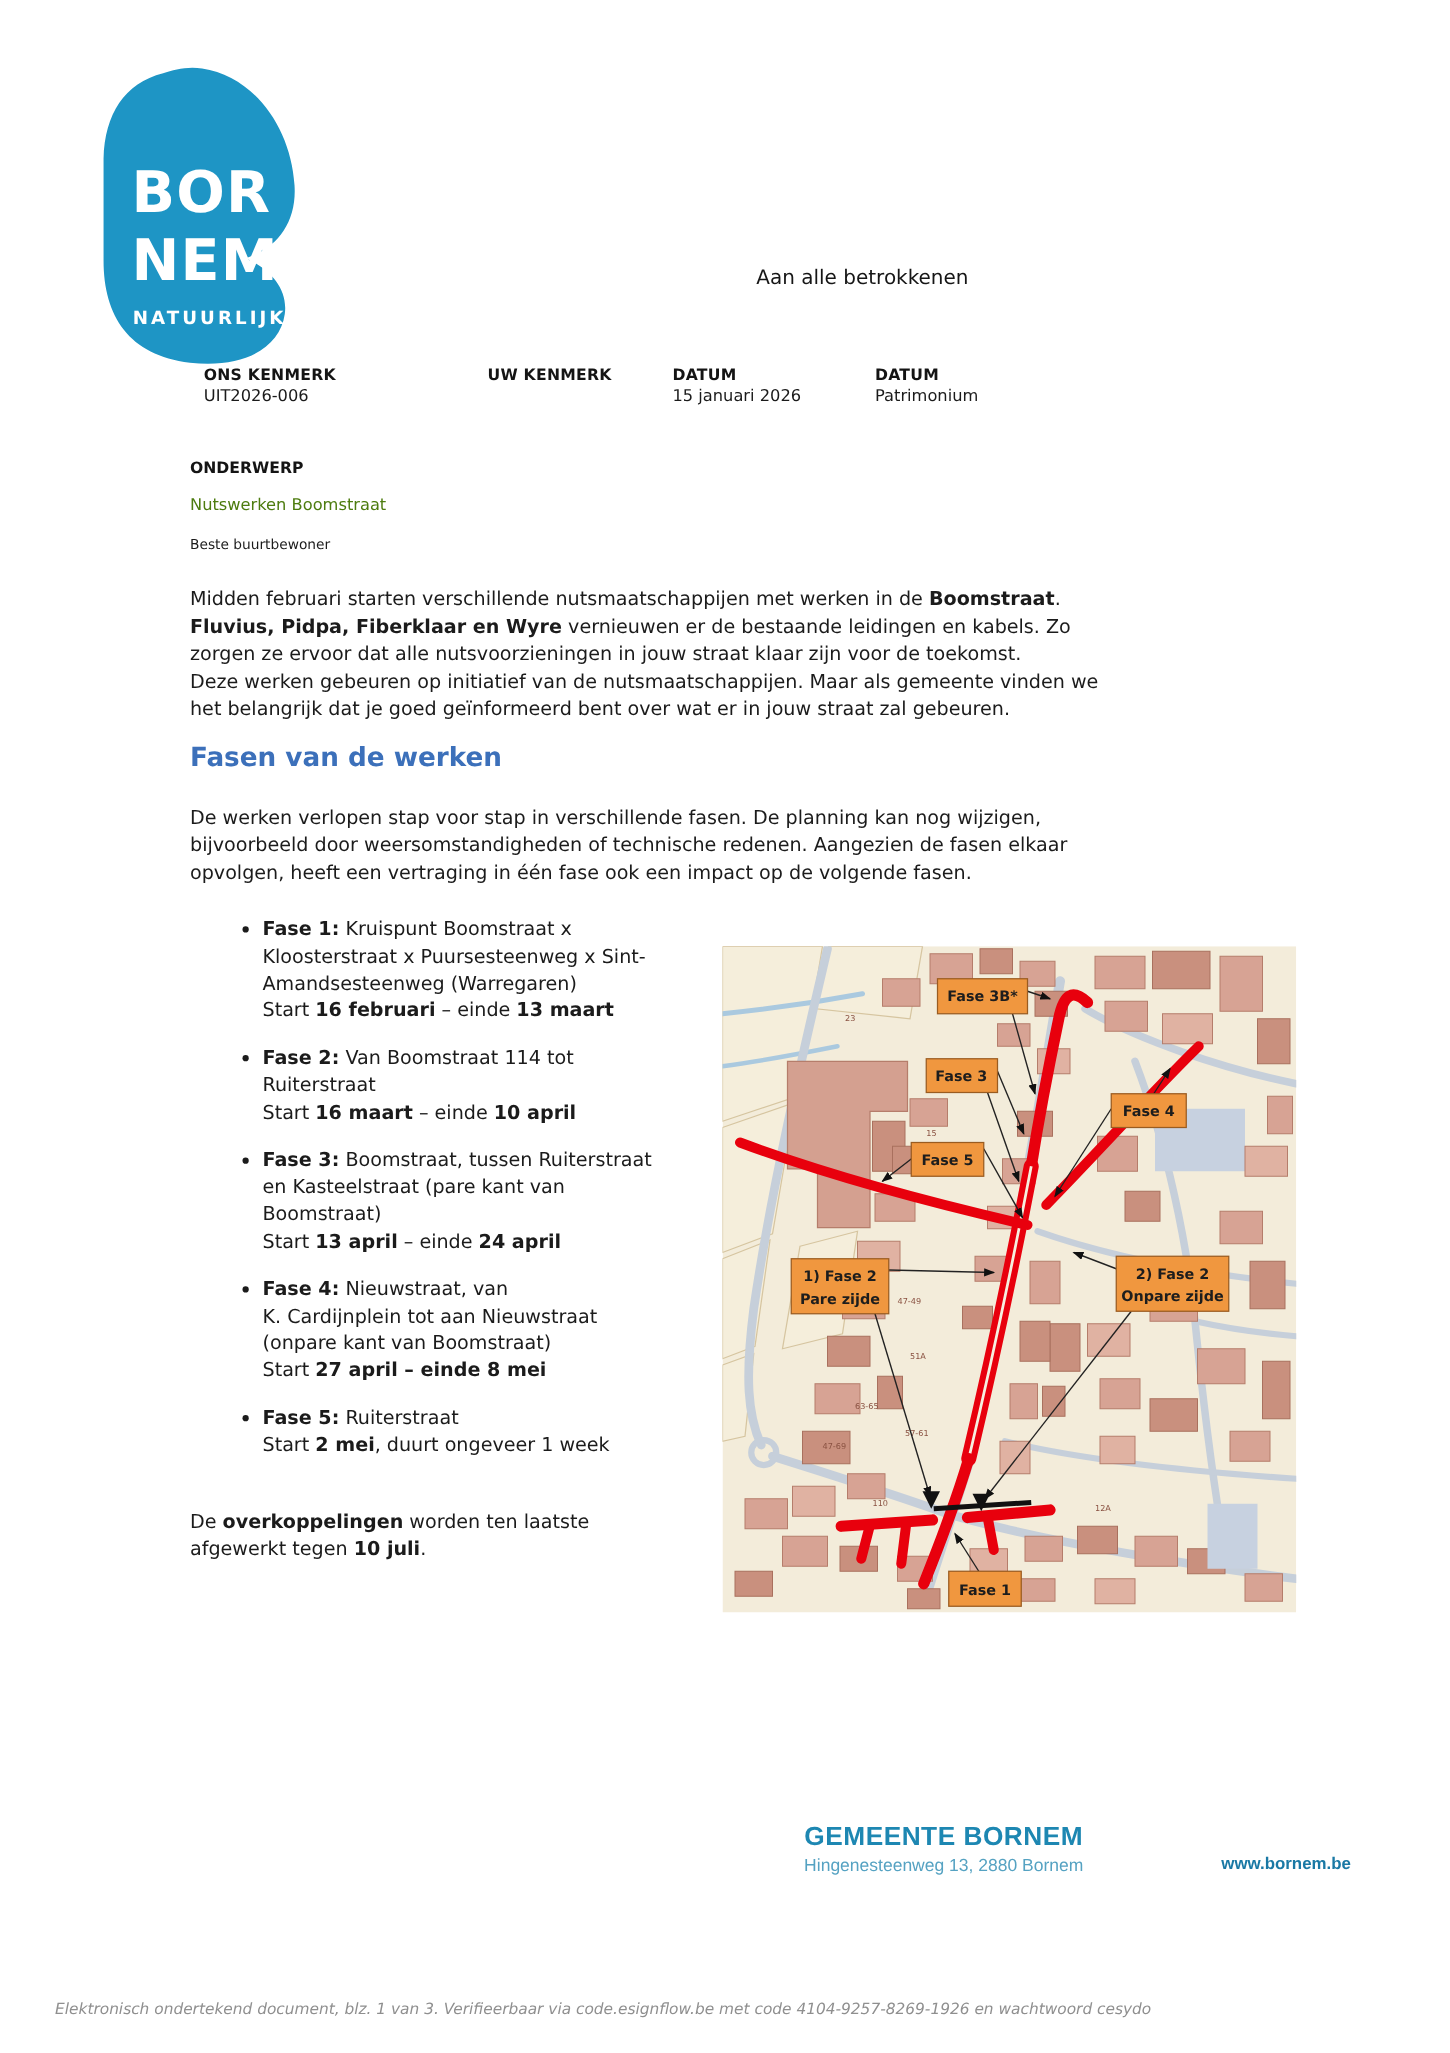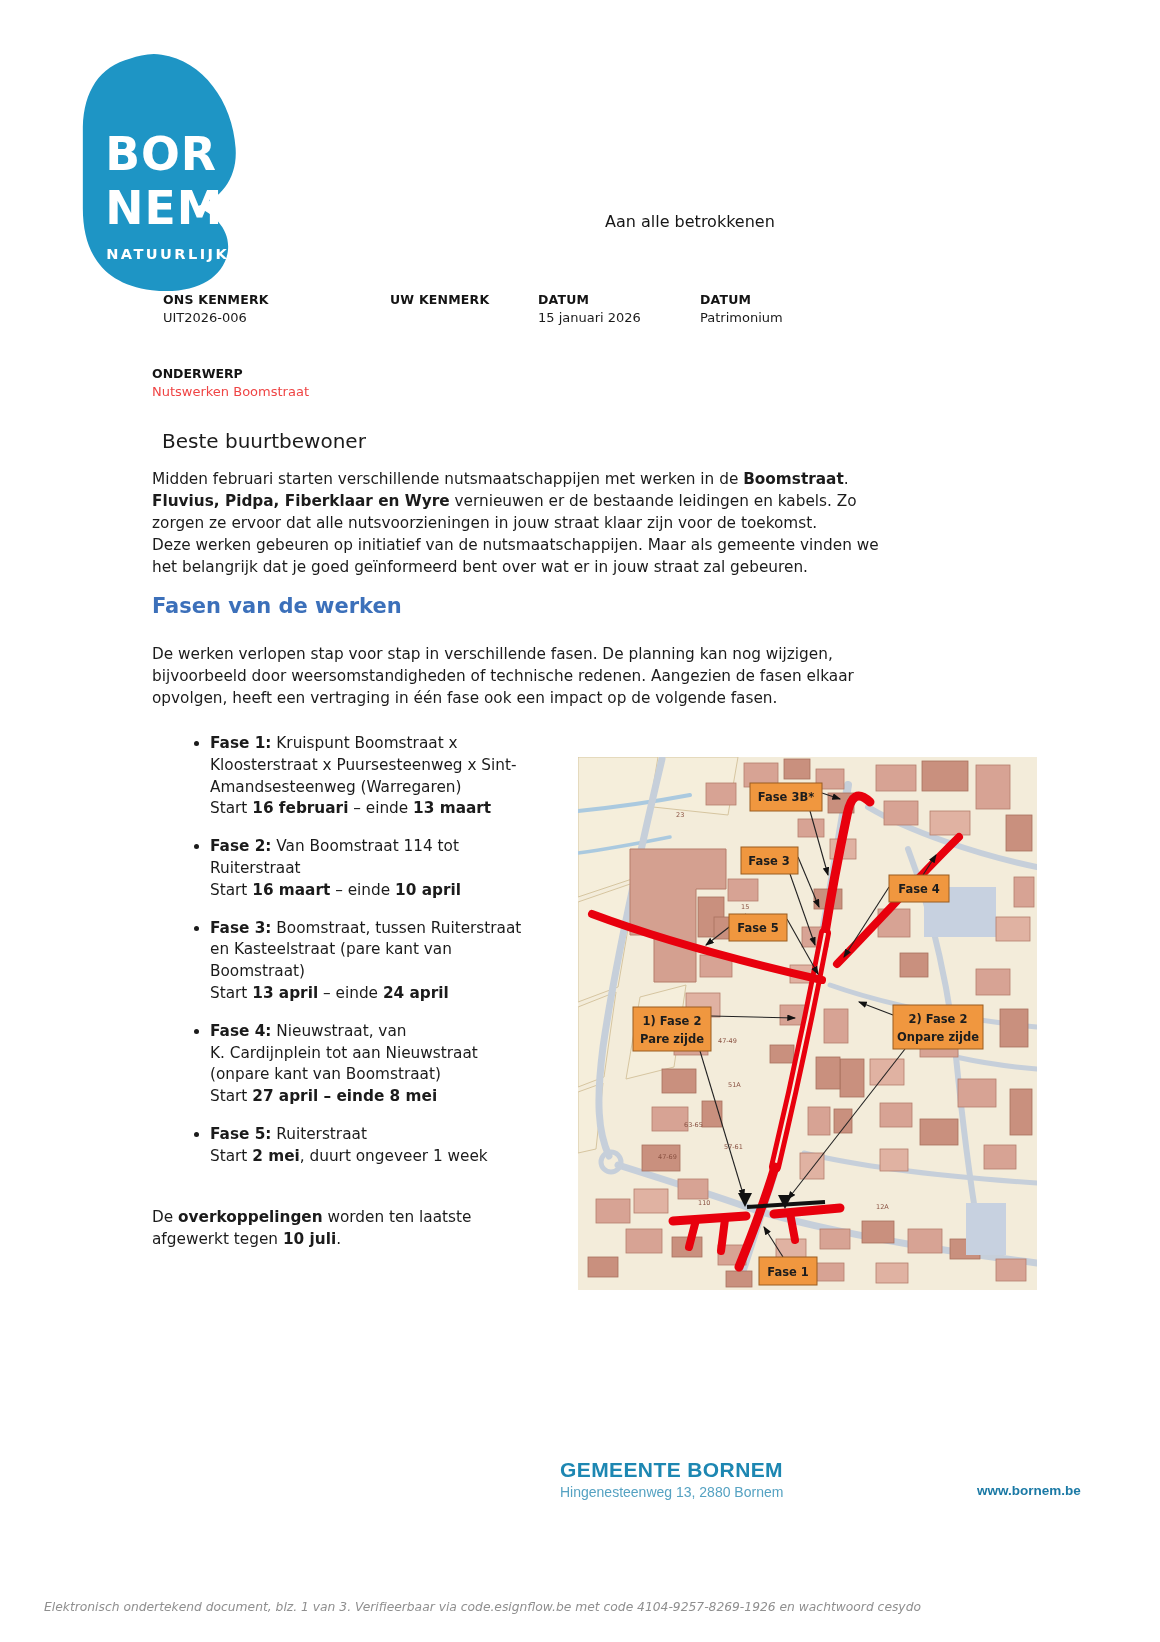--- a/index.html
+++ b/index.html
@@ -12,23 +12,23 @@
   .logo-text{font-family:"DejaVu Sans",sans-serif;font-weight:800;fill:#ffffff;}
 
   
   .recipient{font-size:16px;color:#161616;}
 
   
   .ref-label{font-size:12.5px;font-weight:700;color:#141414;letter-spacing:.2px;}
   .ref-value{font-size:13px;color:#1b1b1b;margin-top:3px;}
 
   .subject-label{font-size:12.5px;font-weight:700;color:#141414;}
-  .subject-value{font-size:13px;color:#ef4444;margin-top:3px;}
-
-  .salutation{font-size:20px;margin-left:10px;}
+  .subject-value{font-size:13px;color:#4d7c0f;margin-top:16px;}
+
+  .salutation{font-size:11px;}
   .para{font-size:15.3px;line-height:22px;}
   .heading{font-size:21px;font-weight:700;color:#3c70ba;}
 
   .phases{margin:0;padding-left:58px;width:420px;}
   .phases li{font-size:15.3px;line-height:21.8px;margin-bottom:16px;}
 
   .closing{font-size:15.3px;line-height:22px;}
 
   
   .footer-org{font-size:21px;font-weight:700;color:#1d87b2;letter-spacing:.4px;
@@ -286,21 +286,21 @@
         <rect class="phase-box" x="315" y="248" width="90" height="44"></rect>
         <text class="phase-text" x="360" y="266">2) Fase 2</text>
         <text class="phase-text" x="360" y="284">Onpare zijde</text>
 
         <rect class="phase-box" x="181" y="500" width="58" height="28"></rect>
         <text class="phase-text" x="210" y="519">Fase 1</text>
       </g>
     </svg>
   </div>
 
-  <div class="abs" style="left:560px;top:1458px;width:390px;text-align:left;">
+  <div class="abs" style="left:560px;top:1458px;width:390px;text-align:center;">
     <div class="footer-org">GEMEENTE BORNEM</div>
     <div class="footer-address">Hingenesteenweg 13, 2880 Bornem</div>
   </div>
   <div class="abs footer-site" style="left:977px;top:1483px;">www.bornem.be</div>
 
   <div class="abs legal" style="left:0px;top:1600px;">Elektronisch ondertekend document, blz. 1 van 3. Verifieerbaar via code.esignflow.be met code 4104-9257-8269-1926 en wachtwoord cesydo</div>
 
 </div>
 
 </body></html>

